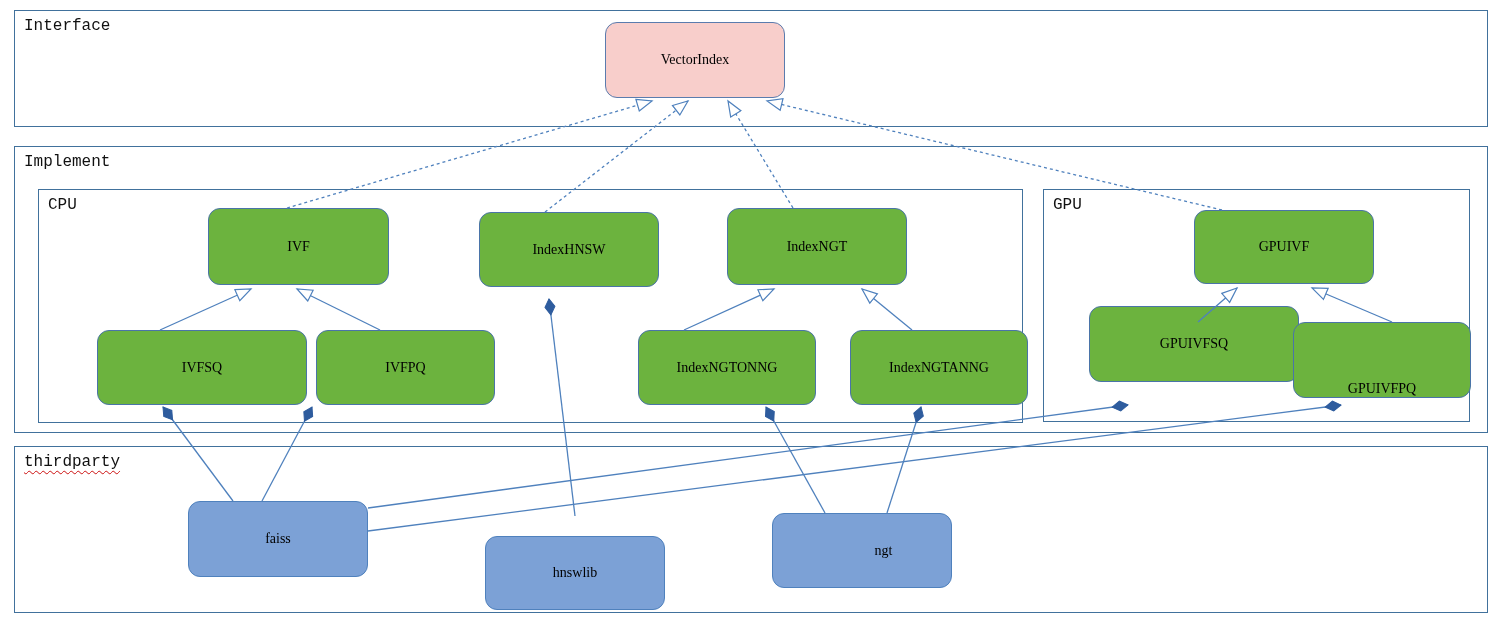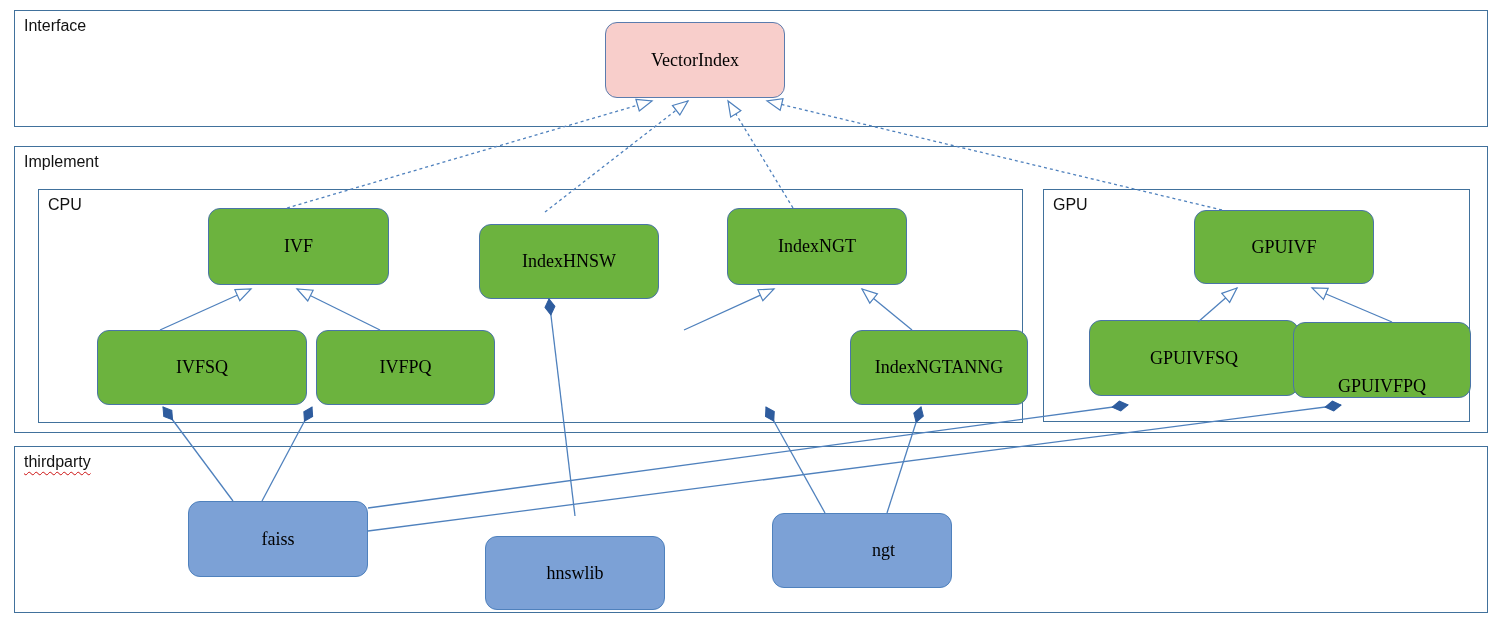--- a/index.html
+++ b/index.html
@@ -16,38 +16,38 @@
     border:1.6px solid #41719c;
     box-sizing:border-box;
     z-index:1;
   }
   .container.inner{border-width:1.2px;z-index:2;}
   .container-label{
     position:absolute;
     left:9px;top:6px;
     font-size:16px;
     color:#111111;
-    font-family:Liberation Sans, sans-serif;
+    font-family:Liberation Mono, monospace;
   }
   .wavy .container-label{
     text-decoration-line:underline;
     text-decoration-style:wavy;
     text-decoration-color:#cc1111;
     text-decoration-thickness:1px;
     text-underline-offset:4px;
   }
   .node{
     position:absolute;
     box-sizing:border-box;
     border-radius:12px;
     display:flex;
     align-items:center;
     justify-content:center;
     font-family:"Liberation Serif", serif;
-    font-size:18px;
+    font-size:14px;
     color:#000000;
     z-index:3;
   }
   .node.green{background:#6cb33e;border:1.4px solid #4a74a8;margin-left:24px;}
   .node.blue{background:#7ca1d6;border:1.4px solid #4f81bd;}
   .node.pink{background:#f8cecb;border:1.4px solid #5b7cae;}
   #edge-layer{
     position:absolute;left:0;top:0;width:1503px;height:628px;
     z-index:4;
     pointer-events:none;
@@ -81,46 +81,49 @@
   </div>
 
   <div class="node pink" style="left:605px;top:22px;width:180px;height:76px;">
     <span>VectorIndex</span>
   </div>
 
   <div class="node green" style="left:184px;top:208px;width:181px;height:77px;">
     <span>IVF</span>
   </div>
 
-  <div class="node green" style="left:455px;top:224px;width:180px;height:75px;text-align:center;">
+  <div class="node green" style="left:455px;top:212px;width:180px;height:75px;text-align:center;">
     <span>IndexHNSW</span>
   </div>
 
   <div class="node green" style="left:703px;top:208px;width:180px;height:77px;">
     <span>IndexNGT</span>
   </div>
 
   <div class="node green" style="left:73px;top:330px;width:210px;height:75px;">
     <span>IVFSQ</span>
   </div>
 
   <div class="node green" style="left:292px;top:330px;width:179px;height:75px;">
     <span>IVFPQ</span>
   </div>
 
+  <div class="node green" style="left:614px;top:330px;width:178px;height:75px;">
+    <span>IndexNGTONNG</span>
+  </div>
 
   <div class="node green" style="left:826px;top:330px;width:178px;height:75px;">
     <span>IndexNGTANNG</span>
   </div>
 
   <div class="node green" style="left:1170px;top:210px;width:180px;height:74px;">
     <span>GPUIVF</span>
   </div>
 
-  <div class="node green" style="left:1065px;top:320px;width:210px;height:76px;">
+  <div class="node green" style="left:1065px;top:306px;width:210px;height:76px;">
     <span>GPUIVFSQ</span>
   </div>
 
   <div class="node green" style="left:1269px;top:322px;width:178px;height:76px;align-items:flex-end;">
     <span>GPUIVFPQ</span>
   </div>
 
   <div class="node blue" style="left:188px;top:501px;width:180px;height:76px;">
     <span>faiss</span>
   </div>

